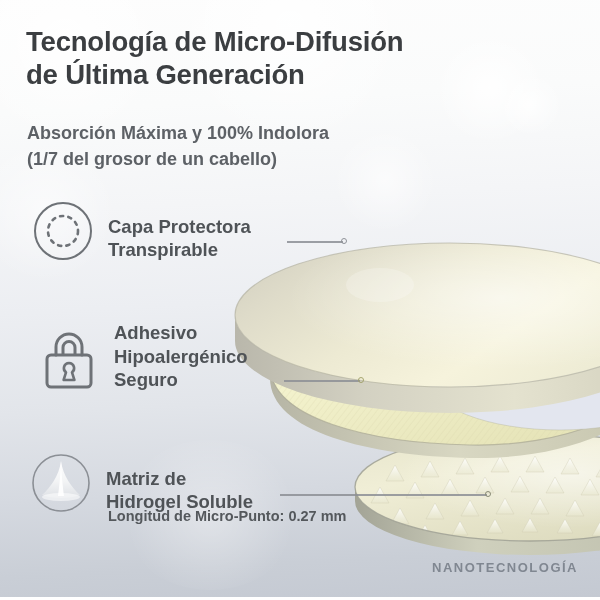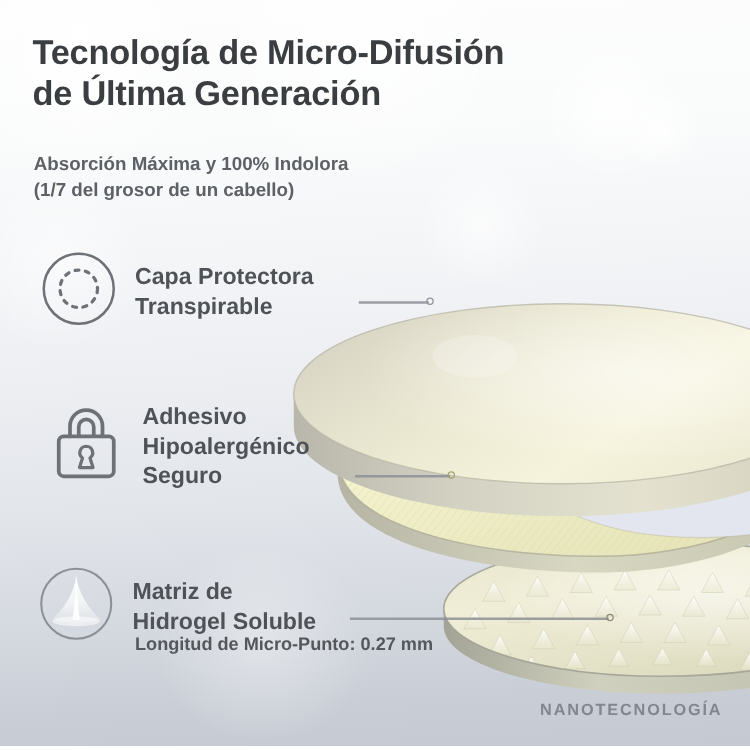--- a/index.html
+++ b/index.html
@@ -55,31 +55,31 @@
     font-weight: bold;
     line-height: 1.20;
     color: #3b3e41;
     letter-spacing: -0.2px;
   }
   .subhead {
     position: absolute;
     left: 27px;
     top: 121px;
     width: 400px;
-    font-size: 15px;
+    font-size: 18px;
     font-weight: bold;
     line-height: 1.42;
     color: #5d6166;
   }
 
   
   .feature {
     position: absolute;
     display: flex;
-    align-items: center;
+    align-items: flex-end;
   }
   .feature .ficon {
     flex: 0 0 auto;
     width: 62px;
     height: 62px;
     position: relative;
   }
   .feature .ftext {
     margin-left: 14px;
     font-size: 18.5px;

